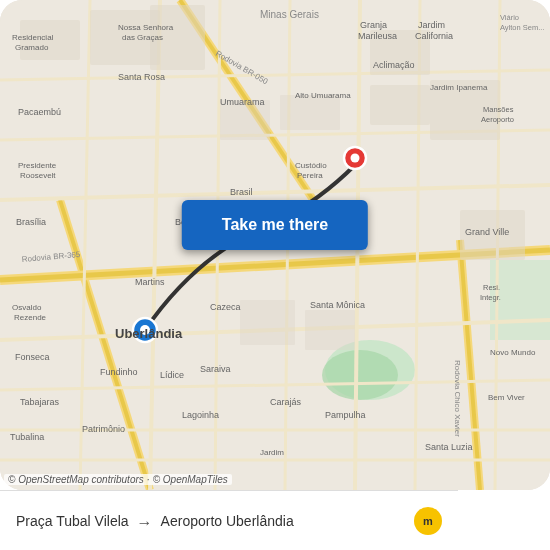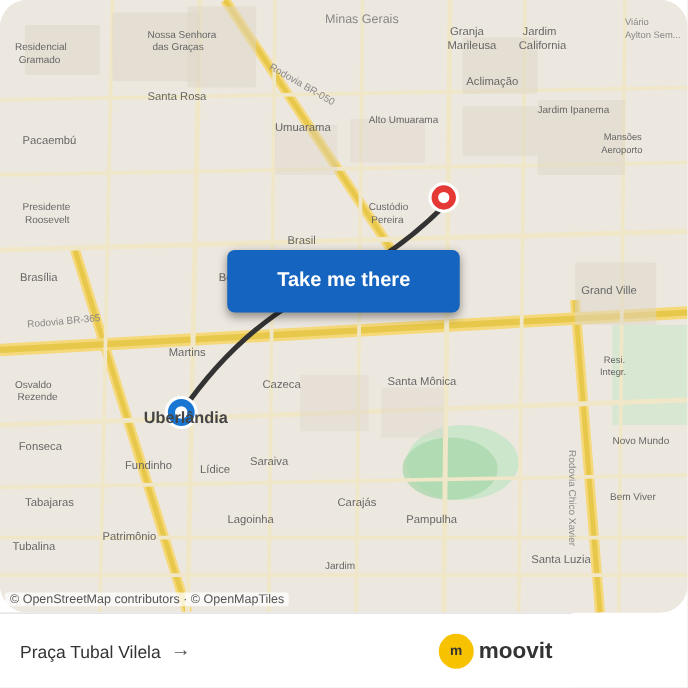--- a/index.html
+++ b/index.html
@@ -109,20 +109,21 @@
     #copyright {
       position: absolute;
       bottom: 65px;
       left: 4px;
       font-size: 10px;
       color: #555;
       background: rgba(255,255,255,0.75);
       padding: 0 4px;
       border-radius: 2px;
       z-index: 50;
+      font-style: italic;
     }
   </style>
 </head>
 <body>
 
 <div id="map-container">
 
   <svg id="map-svg" viewBox="0 0 550 490" xmlns="http://www.w3.org/2000/svg">
 
     <rect width="550" height="490" fill="#ede8df"></rect>
@@ -285,20 +286,20 @@
 </div>
 
 <div id="copyright">
   <span>© OpenStreetMap contributors · © OpenMapTiles</span>
 </div>
 
 <div id="bottom-bar">
   <div id="route-info">
     <span id="origin-text">Praça Tubal Vilela</span>
     <span id="arrow-icon">→</span>
+    <span id="destination-text">Aeroporto Uberlândia</span>
   </div>
   <div id="moovit-logo">
     <div id="moovit-circle">
       <span>m</span>
     </div>
-    <span id="moovit-label">moovit</span>
   </div>
 </div>
 
 </body></html>

